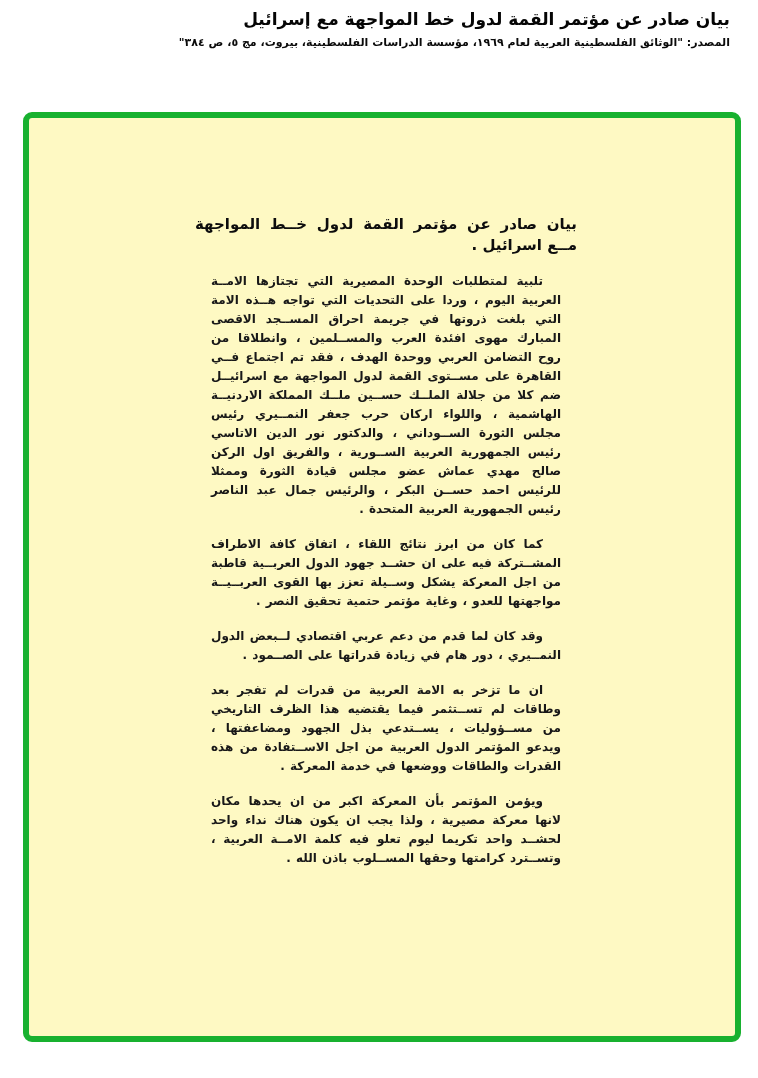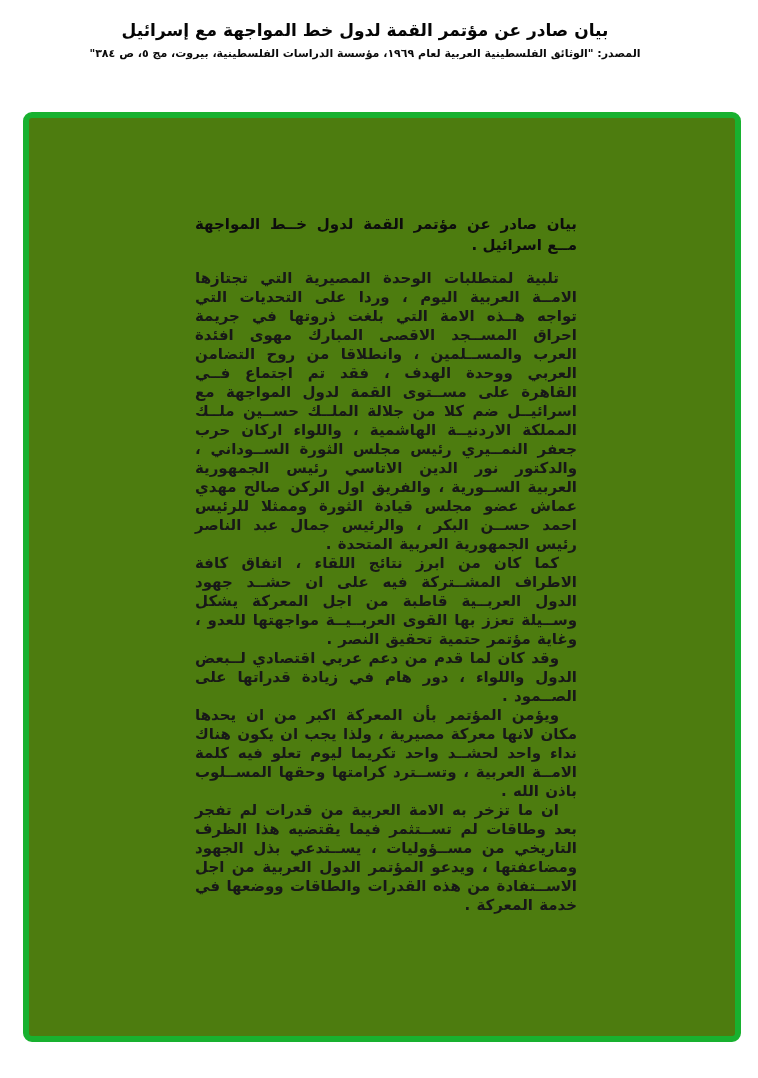--- a/index.html
+++ b/index.html
@@ -14,23 +14,22 @@
     background: #ffffff;
     overflow: hidden;
     font-family: "DejaVu Sans", sans-serif;
   }
   
   #page-header {
     position: absolute;
     top: 0;
     left: 0;
     width: 730px;
-    text-align: center;
+    text-align: right;
     direction: rtl;
-    margin-top: 11px;
   }
   #page-title {
     margin: 0;
     padding-top: 9px;
     font-size: 17px;
     font-weight: 700;
     color: #050505;
     letter-spacing: 0;
   }
   #page-source {
@@ -42,21 +41,21 @@
   
   #document-frame {
     position: absolute;
     left: 23px;
     top: 112px;
     width: 718px;
     height: 930px;
     box-sizing: border-box;
     border: 6px solid #18b12f;
     border-radius: 9px;
-    background: #4d7c0f;
+    background: #fef9c3;
   }
   
   #document-page {
     direction: rtl;
     width: 382px;
     margin: 0 auto;
     position: relative;
     left: 4px;
     padding-top: 96px;
     color: #161616;
@@ -69,22 +68,22 @@
     text-align: justify;
     color: #0d0d0d;
   }
   #document-dateline {
     margin: 0 0 13px 0;
     font-size: 13.5px;
     font-weight: 700;
     color: #111111;
   }
   .doc-par {
-    margin: 0;
-    font-size: 15px;
+    margin: 16px;
+    font-size: 12px;
     font-weight: 700;
     line-height: 19px;
     text-align: justify;
     text-indent: 18px;
     word-spacing: 1px;
     color: #181818;
   }
 </style>
 </head>
 <body>
@@ -97,20 +96,20 @@
   </header>
 
   <div id="document-frame" style="border-color: rgb(24, 177, 47);">
     <div id="document-page">
 
       <h2 id="document-title">بيان صادر عن مؤتمر القمة لدول خــط المواجهة مــع اسرائيل .</h2>
 
 
       <p class="doc-par">تلبية لمتطلبات الوحدة المصيرية التي تجتازها الامــة العربية اليوم ، وردا على التحديات التي تواجه هــذه الامة التي بلغت ذروتها في جريمة احراق المســجد الاقصى المبارك مهوى افئدة العرب والمســلمين ، وانطلاقا من روح التضامن العربي ووحدة الهدف ، فقد تم اجتماع فــي القاهرة على مســتوى القمة لدول المواجهة مع اسرائيــل ضم كلا من جلالة الملــك حســين ملــك المملكة الاردنيــة الهاشمية ، واللواء اركان حرب جعفر النمــيري رئيس مجلس الثورة الســوداني ، والدكتور نور الدين الاتاسي رئيس الجمهورية العربية الســورية ، والفريق اول الركن صالح مهدي عماش عضو مجلس قيادة الثورة وممثلا للرئيس احمد حســن البكر ، والرئيس جمال عبد الناصر رئيس الجمهورية العربية المتحدة .</p>
       <p class="doc-par">كما كان من ابرز نتائج اللقاء ، اتفاق كافة الاطراف المشــتركة فيه على ان حشــد جهود الدول العربــية قاطبة من اجل المعركة يشكل وســيلة تعزز بها القوى العربــيــة مواجهتها للعدو ، وغاية مؤتمر حتمية تحقيق النصر .</p>
-      <p class="doc-par">وقد كان لما قدم من دعم عربي اقتصادي لــبعض الدول واللواء ، دور هام في زيادة قدراتها على الصــمود .</p>
+      <p class="doc-par">وقد كان لما قدم من دعم عربي اقتصادي لــبعض الدول النمــيري ، دور هام في زيادة قدراتها على الصــمود .</p>
+      <p class="doc-par">ان ما تزخر به الامة العربية من قدرات لم تفجر بعد وطاقات لم تســتثمر فيما يقتضيه هذا الظرف التاريخي من مســؤوليات ، يســتدعي بذل الجهود ومضاعفتها ، ويدعو المؤتمر الدول العربية من اجل الاســتفادة من هذه القدرات والطاقات ووضعها في خدمة المعركة .</p>
       <p class="doc-par">ويؤمن المؤتمر بأن المعركة اكبر من ان يحدها مكان لانها معركة مصيرية ، ولذا يجب ان يكون هناك نداء واحد لحشــد واحد تكريما ليوم تعلو فيه كلمة الامــة العربية ، وتســترد كرامتها وحقها المســلوب باذن الله .</p>
-      <p class="doc-par">ان ما تزخر به الامة العربية من قدرات لم تفجر بعد وطاقات لم تســتثمر فيما يقتضيه هذا الظرف التاريخي من مســؤوليات ، يســتدعي بذل الجهود ومضاعفتها ، ويدعو المؤتمر الدول العربية من اجل الاســتفادة من هذه القدرات والطاقات ووضعها في خدمة المعركة .</p>
 
     </div>
   </div>
 
 </div>
 
 </body></html>

